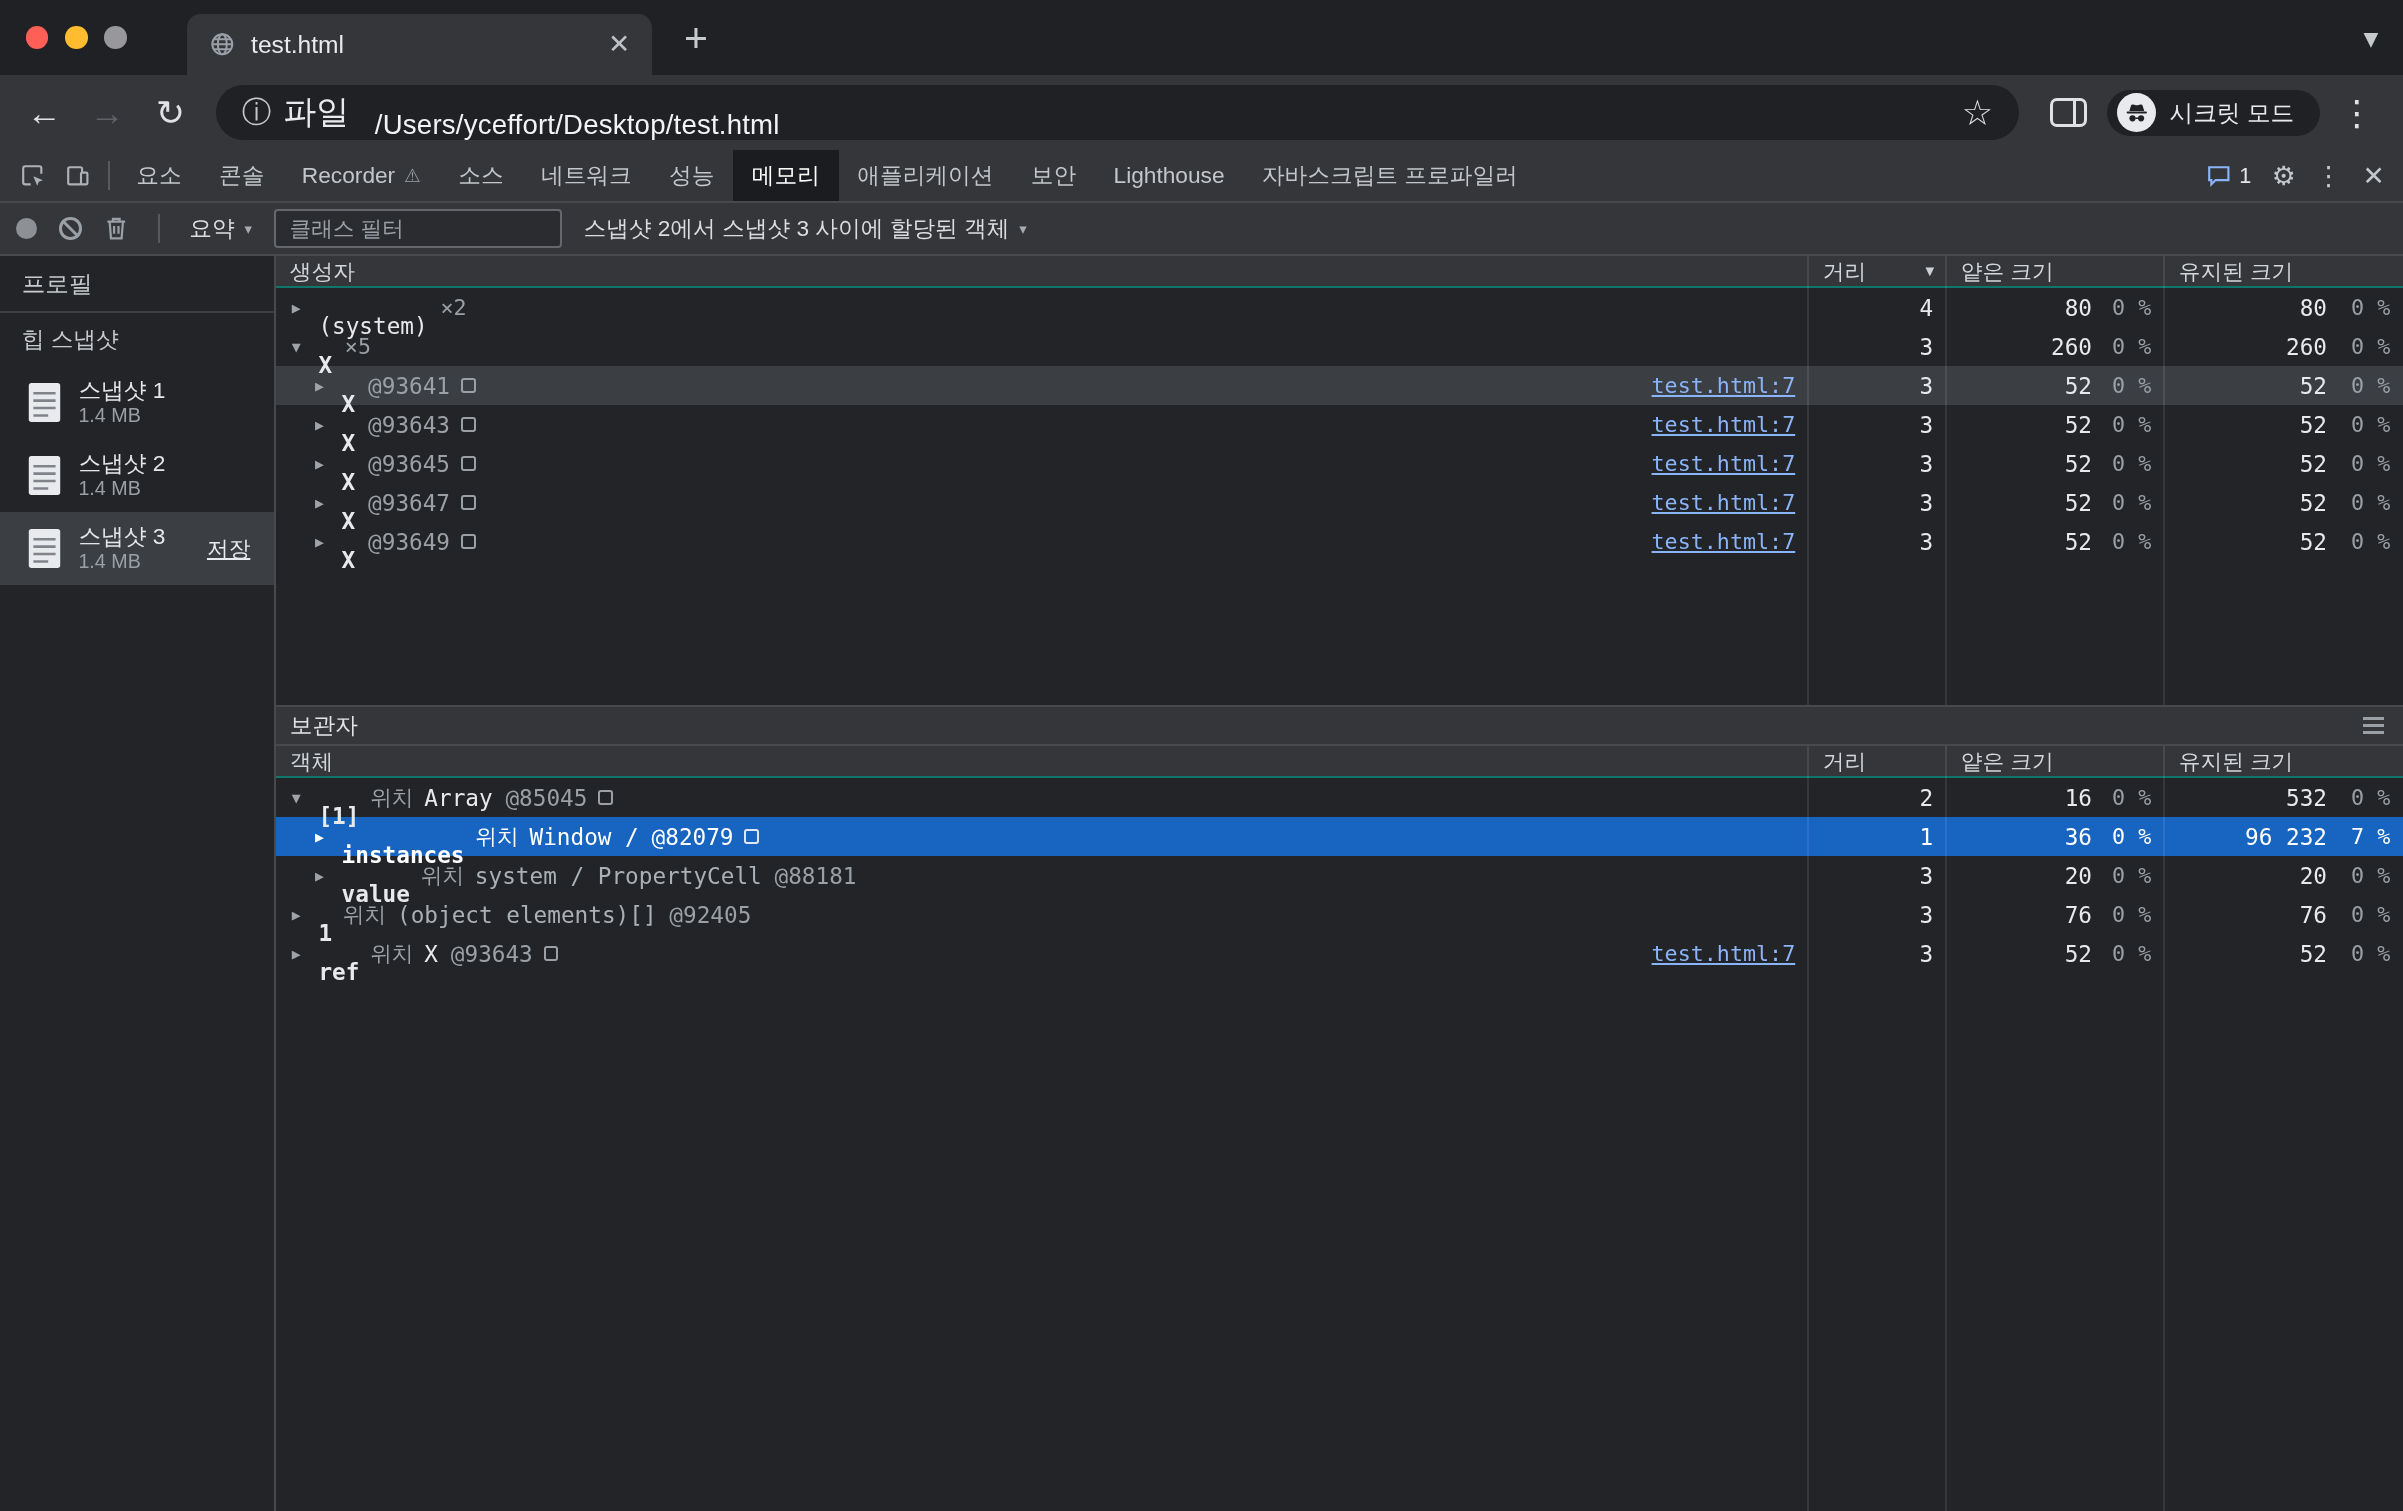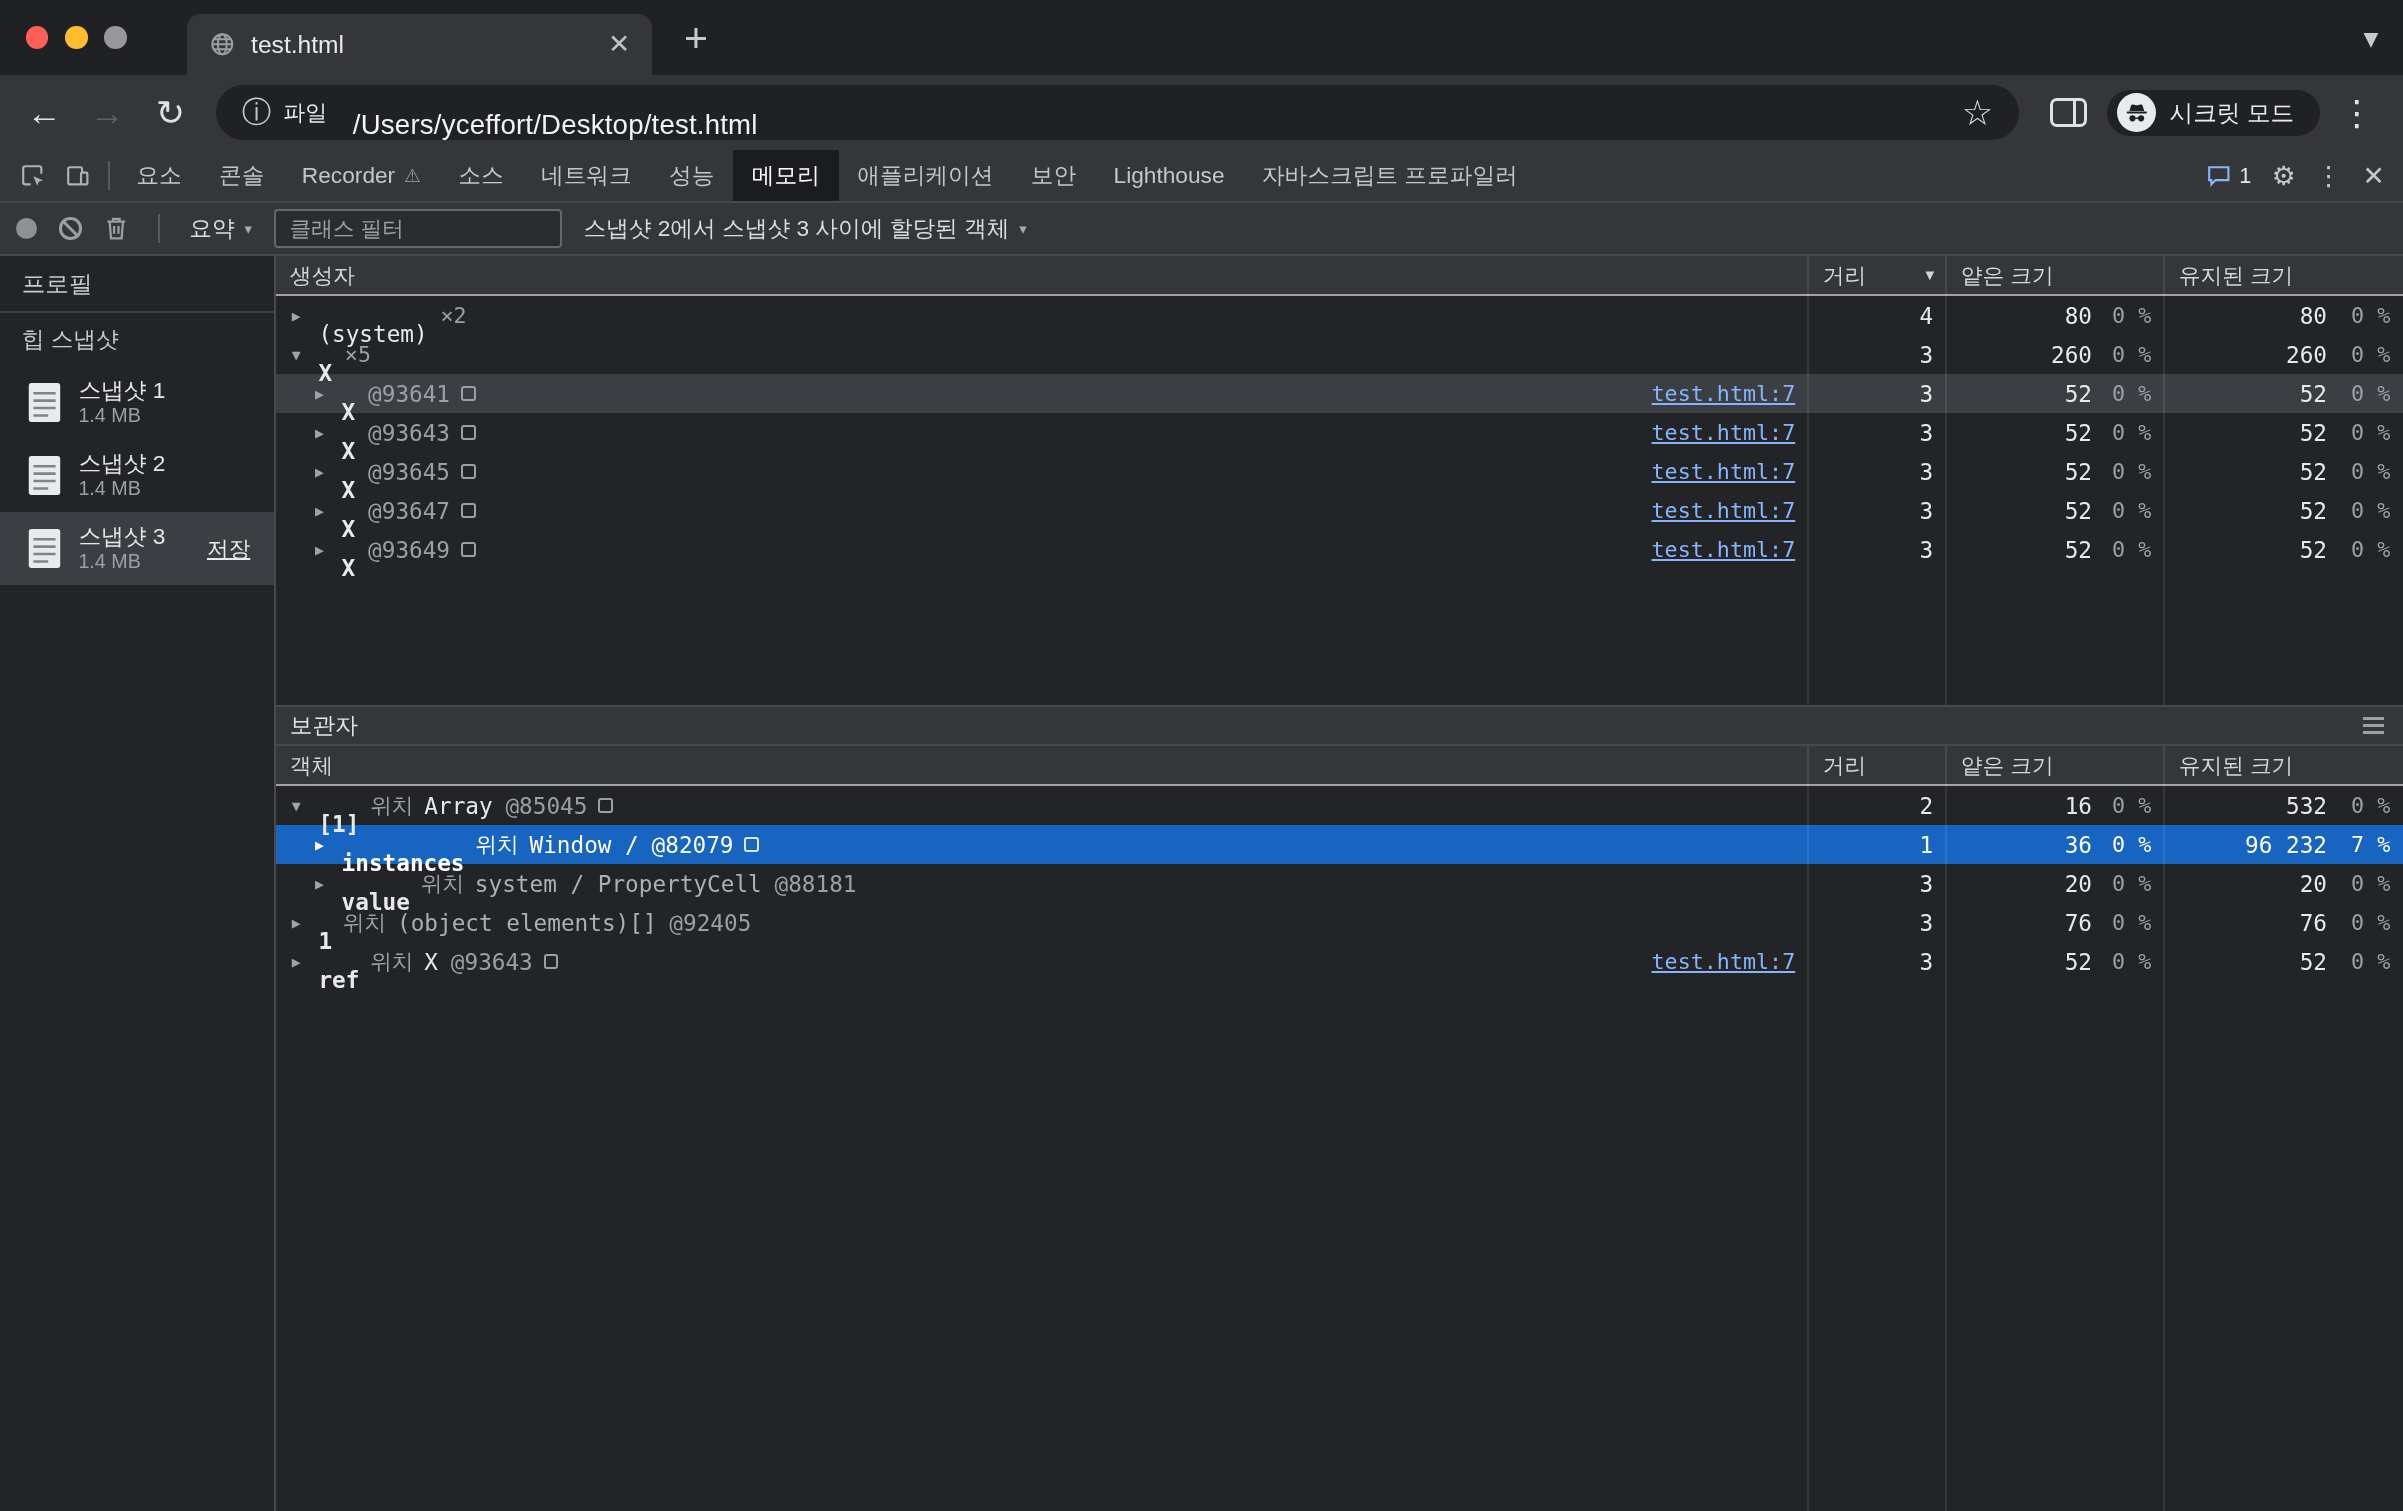--- a/index.html
+++ b/index.html
@@ -47,21 +47,21 @@
     width: 57px; height: 57px; border-radius: 50%; flex: none;
     display: flex; align-items: center; justify-content: center;
     font-size: 35px; color: #dfe1e5;
   }
   .navbtn.disabled { color: #5f6368; }
   .urlpill {
     flex: 1; height: 55px; margin: 0 11.8px; background: #202124;
     border-radius: 27.6px; display: flex; align-items: center; padding: 0 25.6px;
   }
   .info-icon { font-size: 29.6px; color: #c4c7c5; margin-right: 11.8px; }
-  .chip-text { font-size: 22px; color: #e8eaed; margin-right: 25.6px; }
+  .chip-text { font-size: 33px; color: #e8eaed; margin-right: 25.6px; }
   .url-text { font-size: 27.6px; color: #f1f3f4; font-weight: 500; letter-spacing: 0.2px; margin-top: 24px; }
   .star-icon { margin-left: auto; font-size: 35px; color: #dfe1e5; }
   .sidepanel-icon {
     width: 37px; height: 29.6px; border: 3px solid #dfe1e5; border-radius: 6.9px;
     position: relative; flex: none; margin: 0 13.8px;
   }
   .sidepanel-icon::after {
     content: ""; position: absolute; top: 0; right: 7.9px; bottom: 0;
     border-left: 3px solid #dfe1e5;
   }
@@ -177,21 +177,21 @@
 
   .colline {
     position: absolute; top: 0; bottom: 0; width: 2px;
     background: rgba(255,255,255,0.09); z-index: 6; pointer-events: none;
   }
   .colline.c1 { right: 595px; }
   .colline.c2 { right: 457px; }
   .colline.c3 { right: 239px; }
 
   .ghead {
-    height: 40px; background: #343639; border-bottom: 2px solid #a3a3a3;
+    height: 32px; background: #343639; border-bottom: 2px solid #0f766e;
     display: flex; font-size: 21.7px; color: #d3d6da; flex: none;
   }
   .hc { display: flex; align-items: center; padding: 0 13.8px; }
   .hc-name { flex: 1; min-width: 0; }
   .hc-dist { width: 138px; justify-content: space-between; padding-right: 9.9px; }
   .hc-shallow { width: 218px; }
   .hc-ret { width: 239px; }
   .sort-caret { font-size: 14.8px; color: #cdd0d4; }
 
   .gbody { flex: 1; min-height: 0; overflow: hidden; }

